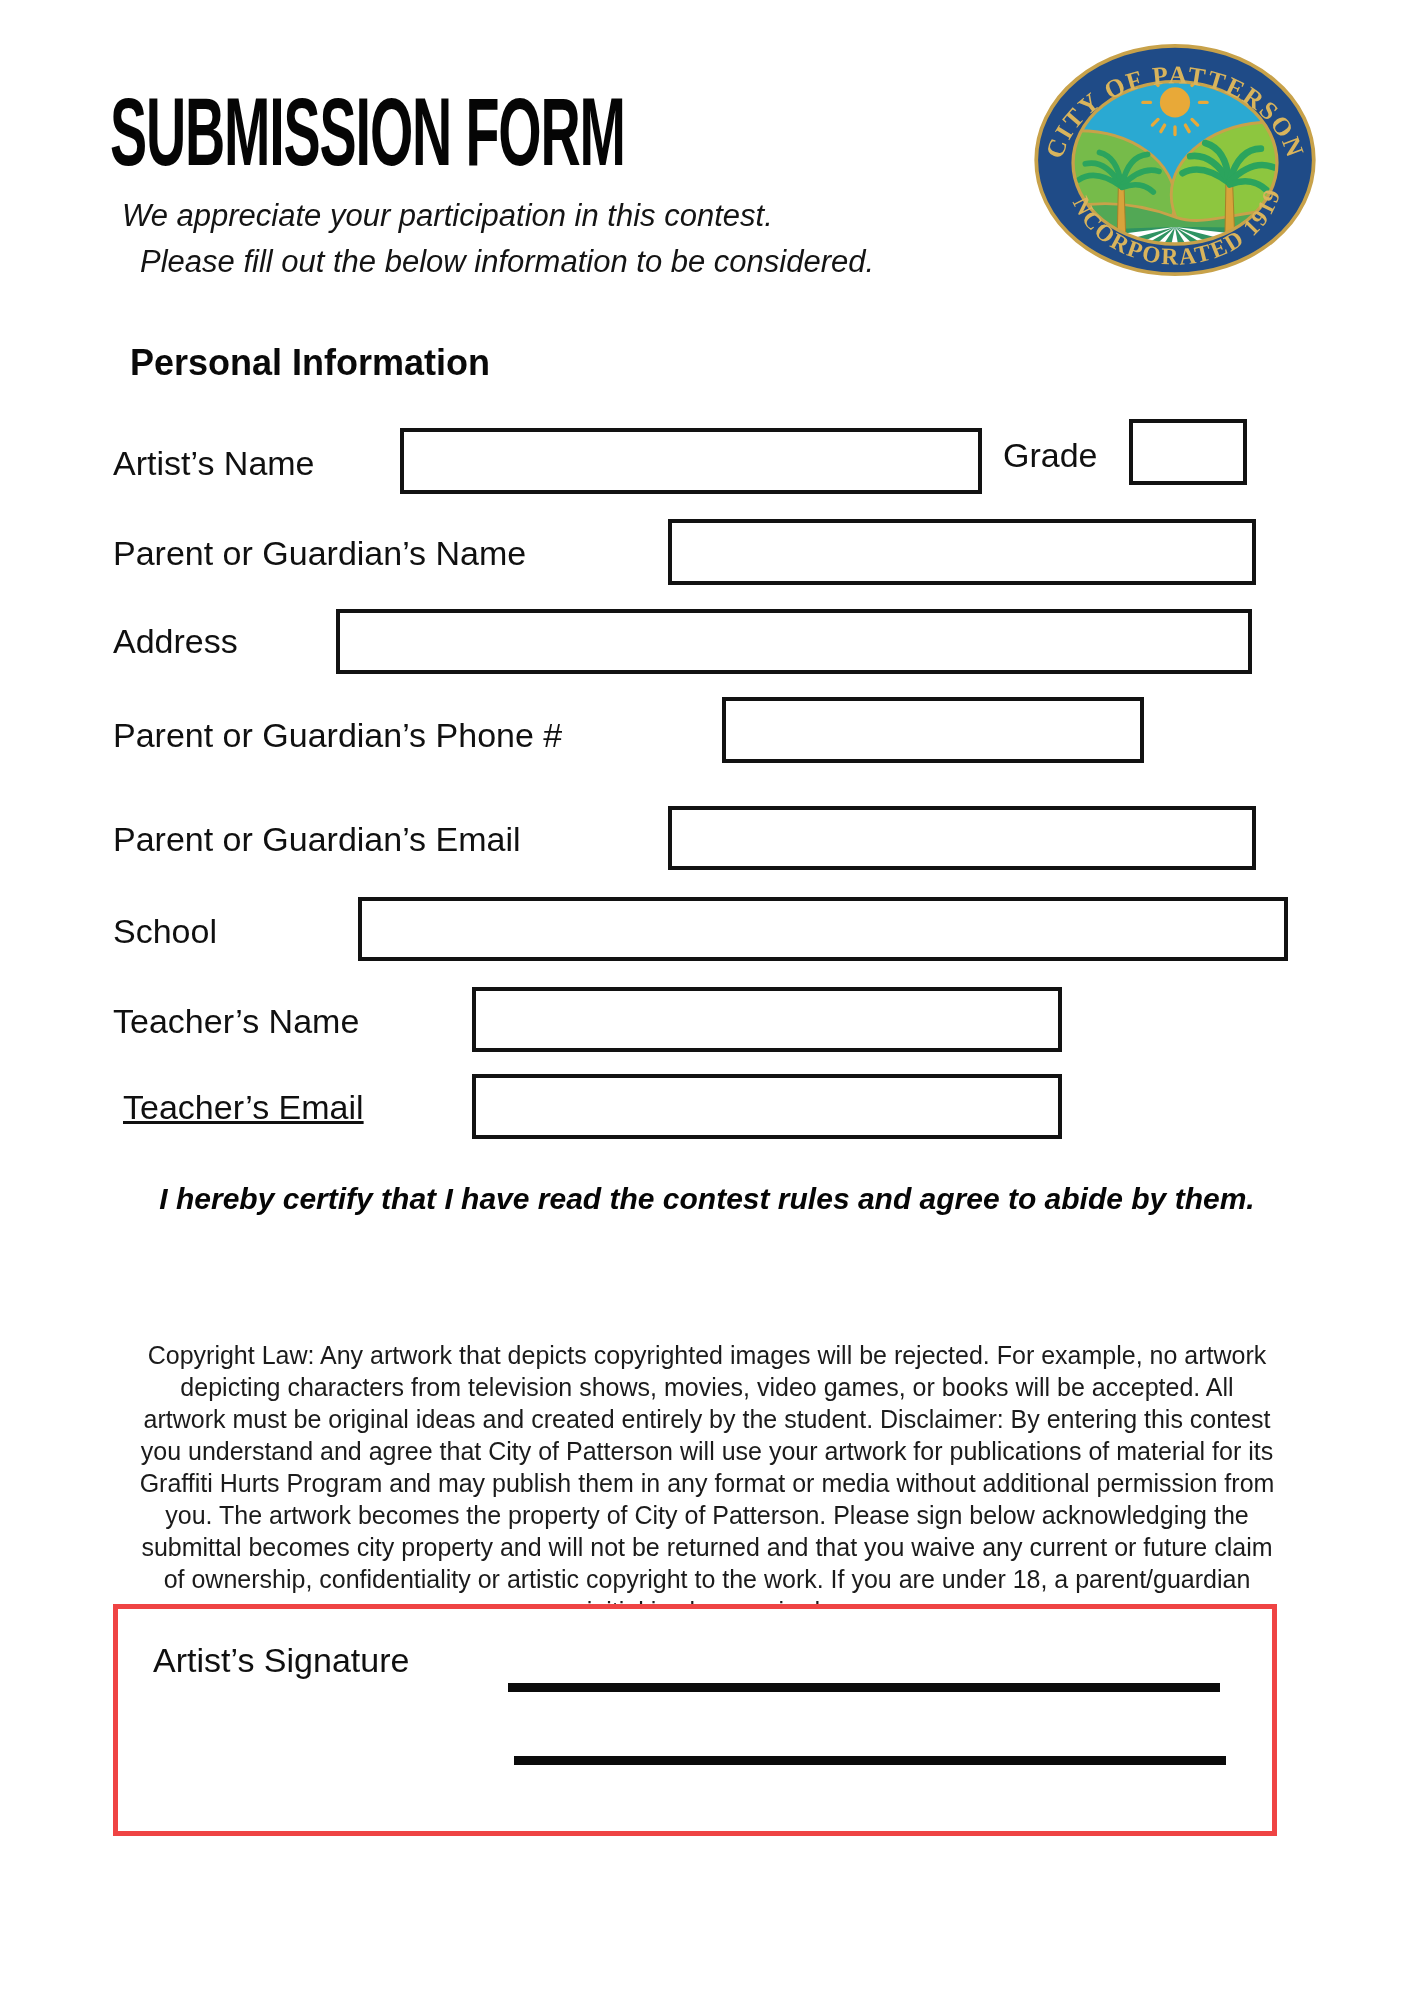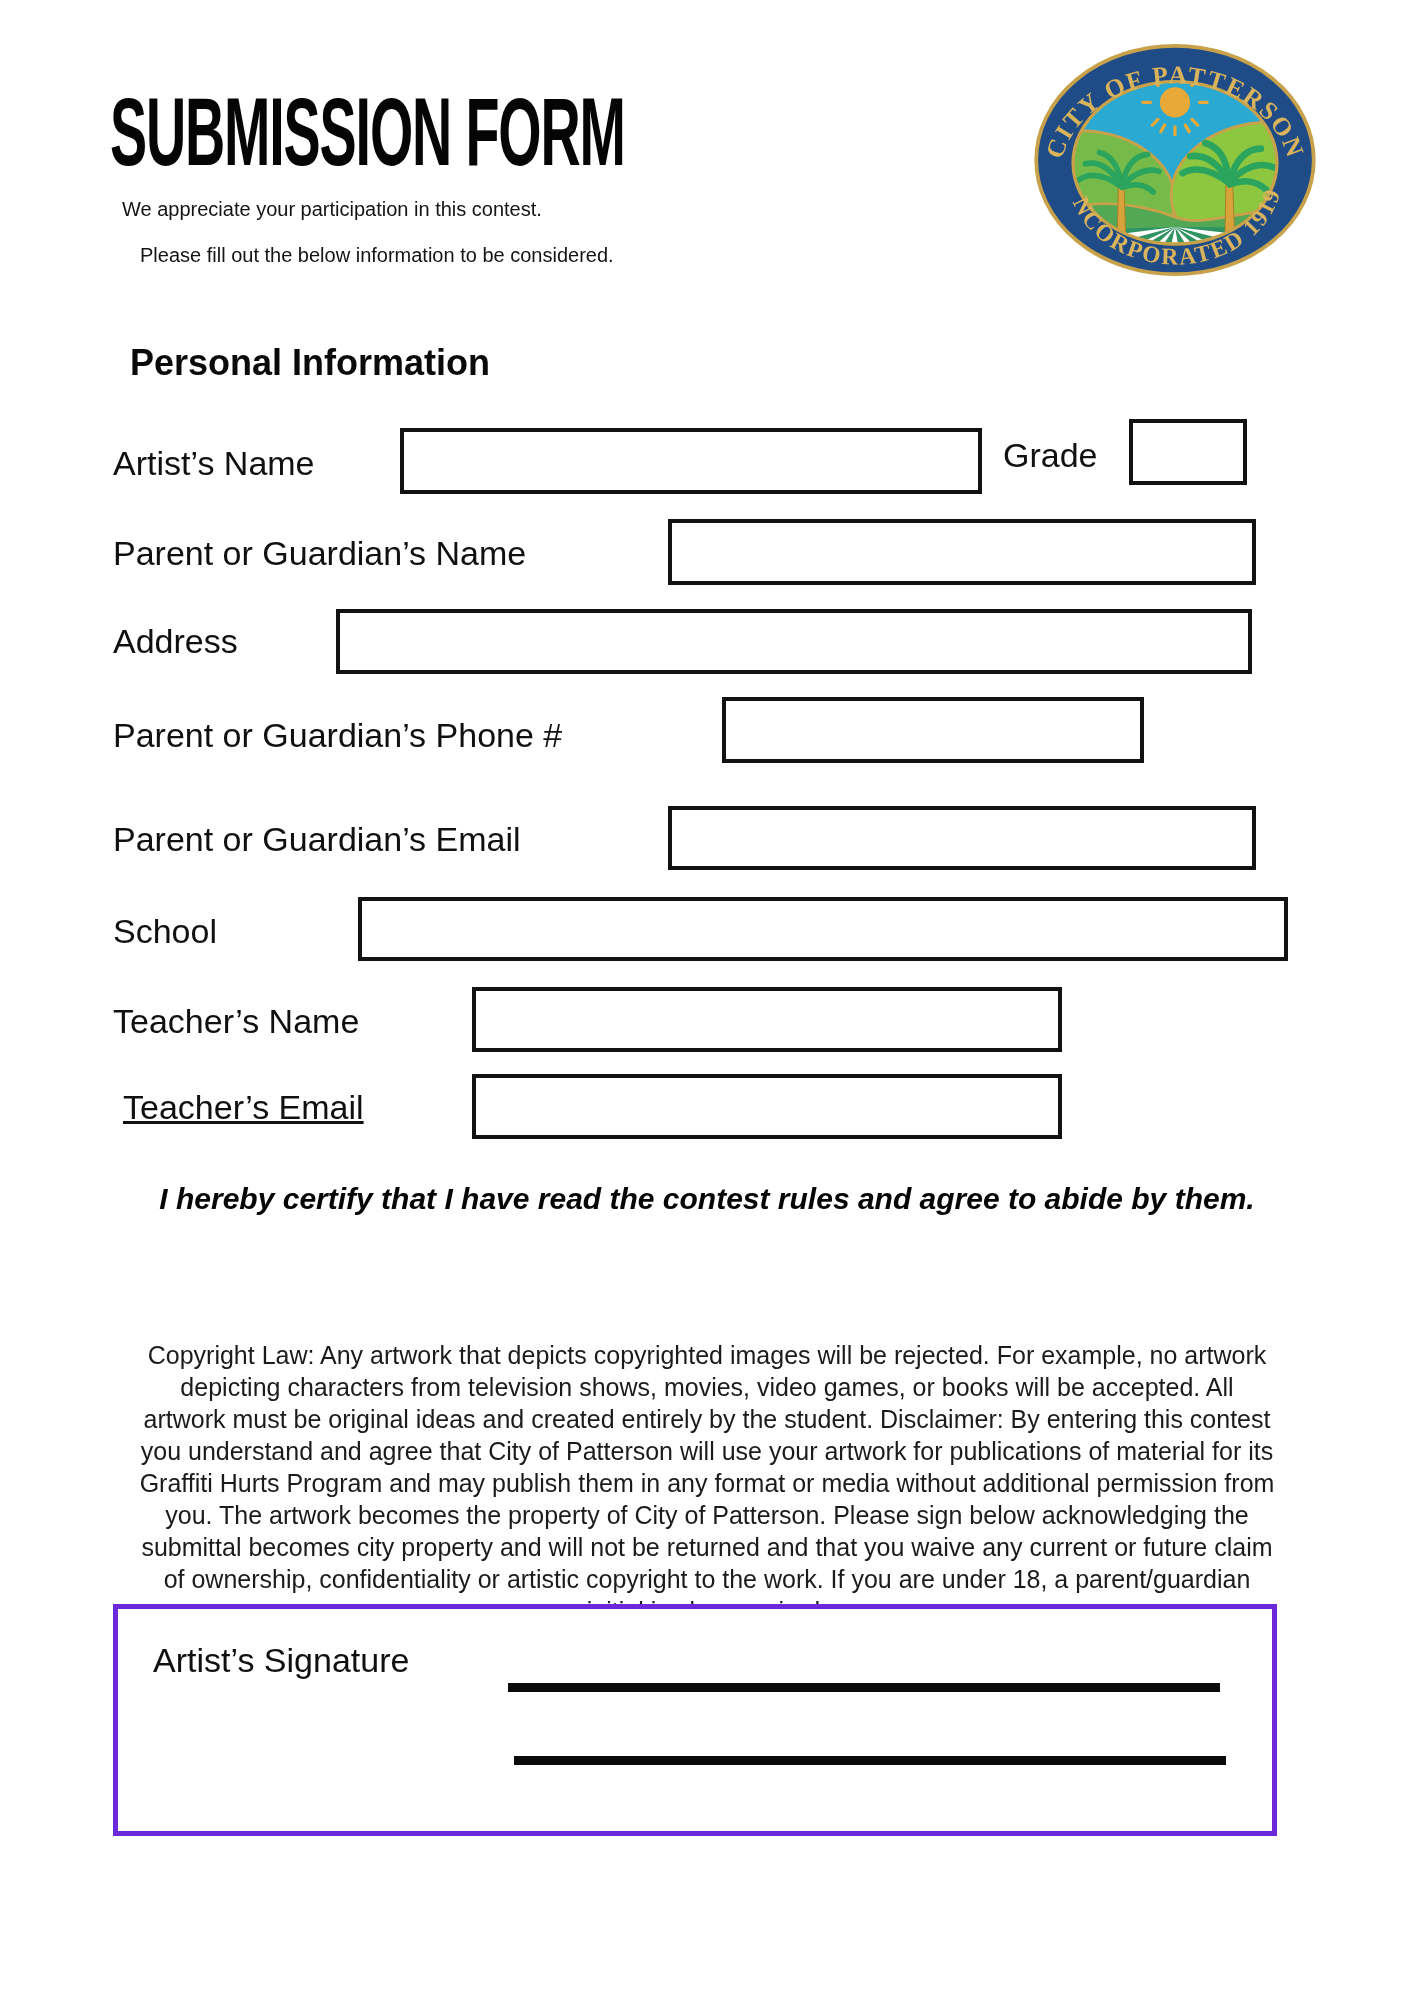--- a/index.html
+++ b/index.html
@@ -1,28 +1,28 @@
 <!DOCTYPE html>
 <html><head>
 <meta charset="utf-8">
 <style>
   html,body{margin:0;padding:0;background:#ffffff;}
   body{width:1414px;height:2000px;position:relative;overflow:hidden;
        font-family:"Liberation Sans",sans-serif;color:#0f0f0f;}
   .abs{position:absolute;}
   .page-title{font-size:96px;font-weight:bold;letter-spacing:-2px;line-height:1;
               transform:scaleX(.58);transform-origin:left top;white-space:nowrap;color:#050505;}
-  .subtitle{font-size:20px;color:#141414;white-space:nowrap;}
+  .subtitle{font-size:31px;font-style:italic;color:#141414;white-space:nowrap;}
   .section-heading{font-size:36px;font-weight:bold;color:#0a0a0a;}
   .field-label{font-size:34px;color:#101010;white-space:nowrap;}
   .input-box{background:#fff;border:4px solid #121212;box-sizing:border-box;}
   .certify{font-size:30px;font-weight:bold;font-style:italic;text-align:center;
            line-height:46px;color:#060606;}
   .legal{font-size:25px;line-height:32px;text-align:center;color:#1b1b1b;margin-top:44px;}
-  .sig-box{border:5px solid #6d28d9;box-sizing:border-box;background:#fff;}
+  .sig-box{border:5px solid #ef4444;box-sizing:border-box;background:#fff;}
   .sig-label{font-size:34px;color:#101010;line-height:52px;}
   .sig-line{background:#0b0b0b;height:9px;}
 </style>
 </head>
 <body>
 
 <div class="abs page-title" style="left:110px;top:84px;">SUBMISSION FORM</div>
 <div class="abs subtitle" style="left:122px;top:198px;">We appreciate your participation in this contest.</div>
 <div class="abs subtitle" style="left:113px;top:244px;margin-left:27px;">Please fill out the below information to be considered.</div>
 

